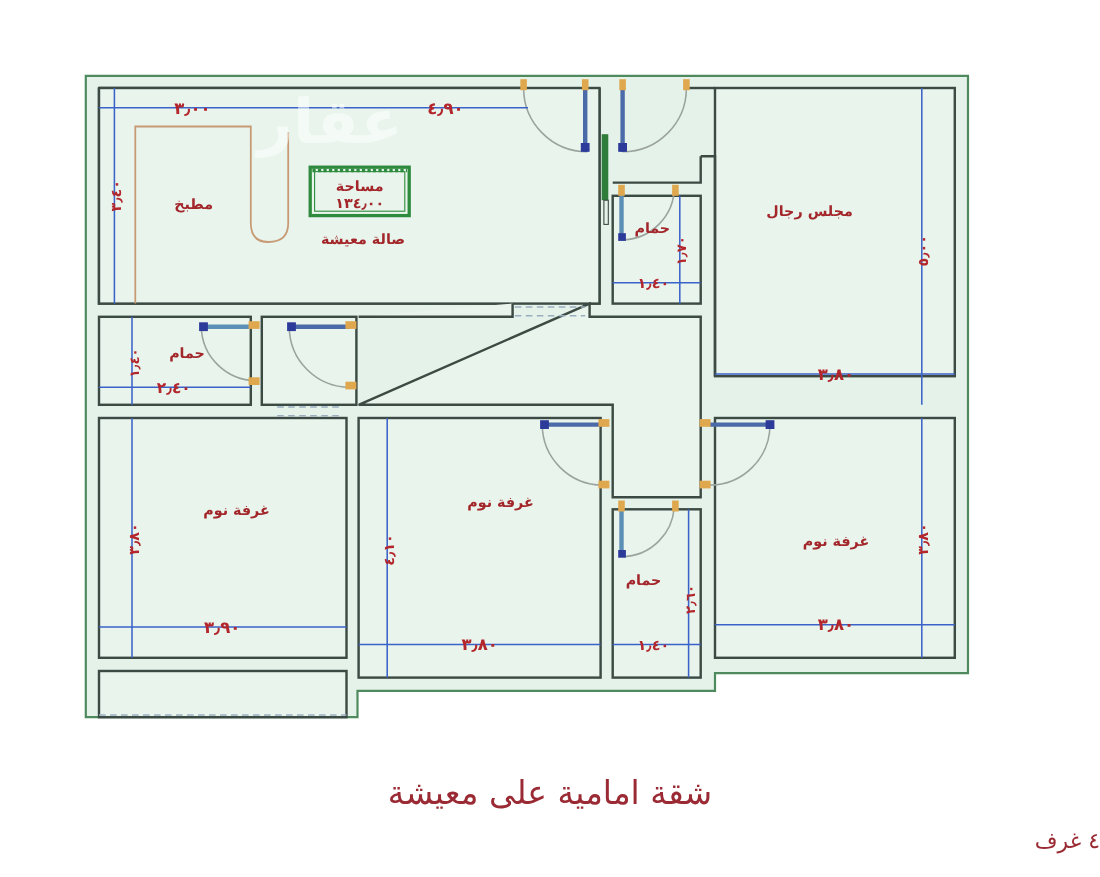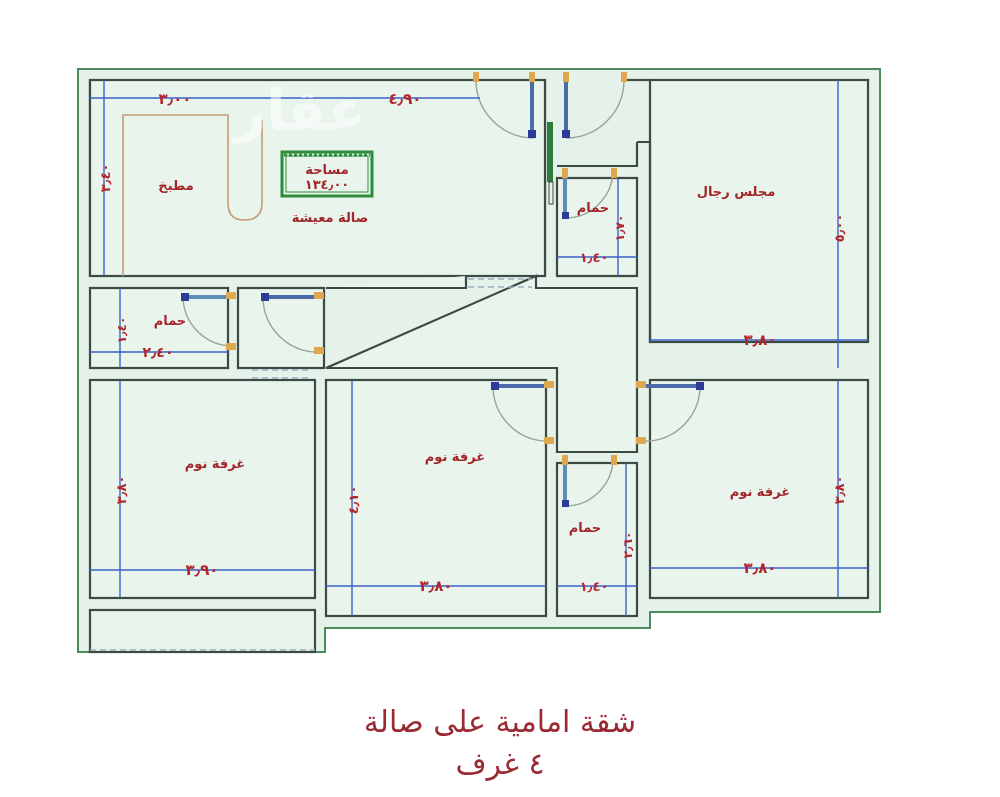--- a/index.html
+++ b/index.html
@@ -14,21 +14,21 @@
   .arc { fill:none; stroke:#9aa39e; stroke-width:1.4; }
   .leaf { stroke:#5b8fb5; stroke-width:4; }
   .leafdark { stroke:#4a6aa8; stroke-width:4; }
   .knob { fill:#2c3a9a; }
   .jamb { fill:#e0a84e; }
   .dash { stroke:#9aaec0; stroke-width:1.4; stroke-dasharray:6 4; fill:none; }
   .kitchen { fill:none; stroke:#c79a74; stroke-width:1.6; }
   .watermark { fill:#ffffff; opacity:0.55; font-family:"DejaVu Sans", sans-serif; font-weight:bold; }
   #caption { position:absolute; left:0; width:1000px; top:700px; text-align:center; color:#9a2a33; font-family:"DejaVu Sans", sans-serif; }
   #caption .l1 { font-size:30px; line-height:44px; direction:rtl; }
-  #caption .l2 { font-size:30px; line-height:40px; direction:rtl; }
+  #caption .l2 { font-size:20px; line-height:40px; direction:rtl;text-align:right; }
 </style>
 </head>
 <body>
 
 <svg id="plan" viewBox="0 0 1000 700" xmlns="http://www.w3.org/2000/svg">
 
   <path class="outer" d="M78,69 L880,69 L880,612 L650,612 L650,628 L325,628 L325,652 L78,652 Z"></path>
 
   <path class="room" d="M90,80 L475,80 M545,80 L545,142 M545,142 L545,276 L530,276 M465,276 L90,276 L90,80"></path>
   <rect class="room" x="90" y="80" width="455" height="196"></rect>
@@ -180,15 +180,15 @@
   <text class="lbl" x="736" y="196" text-anchor="middle" direction="rtl">مجلس رجال</text>
   <text class="lbl" x="593" y="212" text-anchor="middle" direction="rtl" font-size="12">حمام</text>
   <text class="lbl" x="170" y="325" text-anchor="middle" direction="rtl" font-size="12">حمام</text>
   <text class="lbl" x="215" y="468" text-anchor="middle" direction="rtl">غرفة نوم</text>
   <text class="lbl" x="455" y="461" text-anchor="middle" direction="rtl">غرفة نوم</text>
   <text class="lbl" x="585" y="532" text-anchor="middle" direction="rtl" font-size="12">حمام</text>
   <text class="lbl" x="760" y="496" text-anchor="middle" direction="rtl">غرفة نوم</text>
 </svg>
 
 <div id="caption">
-  <div class="l1">شقة امامية على صالة</div>
+  <div class="l1">شقة امامية على معيشة</div>
   <div class="l2">٤ غرف</div>
 </div>
 
 </body></html>

